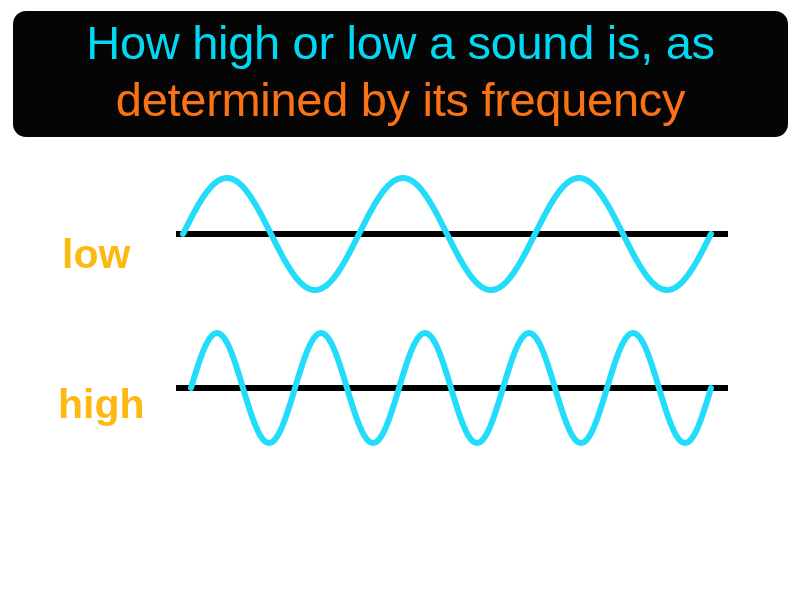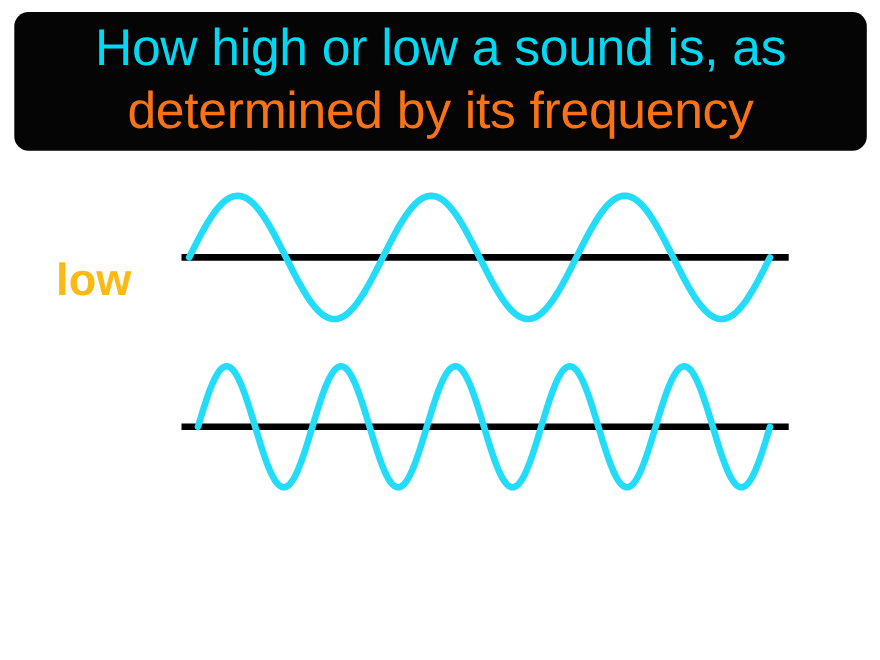--- a/index.html
+++ b/index.html
@@ -45,21 +45,21 @@
     font-weight: 400;
     line-height: 57px;
     letter-spacing: -0.3px;
     white-space: nowrap;
     text-align: center;
   }
 
   
   #wave-diagram {
     position: absolute;
-    left: 0;
+    left: 11px;
     top: 137px;
     width: 728px;
     height: 463px;
   }
 
   .wave-row {
     position: absolute;
     left: 0;
     width: 800px;
   }
@@ -112,20 +112,21 @@
 
     <div class="wave-row" id="wave-row-low">
       <span class="wave-label" id="label-low" style="color: rgb(253, 185, 19);">low</span>
       <svg class="wave-svg" id="svg-low" width="800" height="160">
         <line class="axis-line" id="axis-low" x1="165" y1="77" x2="717" y2="77" style="stroke: rgb(0, 0, 0);"></line>
         <path class="wave-path" id="path-low" d="M172.00 77.00L173.32 74.36L174.64 71.73L175.96 69.11L177.28 66.51L178.60 63.93L179.92 61.38L181.24 58.86L182.56 56.39L183.88 53.96L185.20 51.58L186.52 49.25L187.84 46.99L189.16 44.80L190.48 42.68L191.80 40.63L193.12 38.67L194.44 36.78L195.76 34.99L197.08 33.30L198.40 31.70L199.72 30.19L201.04 28.80L202.36 27.51L203.68 26.33L205.00 25.26L206.32 24.31L207.64 23.48L208.96 22.76L210.28 22.16L211.60 21.69L212.92 21.34L214.24 21.11L215.56 21.01L216.88 21.03L218.20 21.17L219.52 21.44L220.84 21.83L222.16 22.35L223.48 22.98L224.80 23.74L226.12 24.62L227.44 25.61L228.76 26.71L230.08 27.93L231.40 29.25L232.72 30.68L234.04 32.22L235.36 33.85L236.68 35.58L238.00 37.40L239.32 39.31L240.64 41.30L241.96 43.38L243.28 45.52L244.60 47.74L245.92 50.02L247.24 52.36L248.56 54.76L249.88 57.21L251.20 59.70L252.52 62.22L253.84 64.78L255.16 67.37L256.48 69.98L257.80 72.61L259.12 75.24L260.44 77.88L261.76 80.52L263.08 83.15L264.40 85.76L265.72 88.36L267.04 90.93L268.36 93.47L269.68 95.97L271.00 98.43L272.32 100.84L273.64 103.20L274.96 105.51L276.28 107.75L277.60 109.92L278.92 112.01L280.24 114.03L281.56 115.97L282.88 117.82L284.20 119.58L285.52 121.25L286.84 122.82L288.16 124.28L289.48 125.64L290.80 126.90L292.12 128.04L293.44 129.07L294.76 129.98L296.08 130.78L297.40 131.45L298.72 132.01L300.04 132.44L301.36 132.75L302.68 132.94L304.00 133.00L305.32 132.94L306.64 132.75L307.96 132.44L309.28 132.01L310.60 131.45L311.92 130.78L313.24 129.98L314.56 129.07L315.88 128.04L317.20 126.90L318.52 125.64L319.84 124.28L321.16 122.82L322.48 121.25L323.80 119.58L325.12 117.82L326.44 115.97L327.76 114.03L329.08 112.01L330.40 109.92L331.72 107.75L333.04 105.51L334.36 103.20L335.68 100.84L337.00 98.43L338.32 95.97L339.64 93.47L340.96 90.93L342.28 88.36L343.60 85.76L344.92 83.15L346.24 80.52L347.56 77.88L348.88 75.24L350.20 72.61L351.52 69.98L352.84 67.37L354.16 64.78L355.48 62.22L356.80 59.70L358.12 57.21L359.44 54.76L360.76 52.36L362.08 50.02L363.40 47.74L364.72 45.52L366.04 43.38L367.36 41.30L368.68 39.31L370.00 37.40L371.32 35.58L372.64 33.85L373.96 32.22L375.28 30.68L376.60 29.25L377.92 27.93L379.24 26.71L380.56 25.61L381.88 24.62L383.20 23.74L384.52 22.98L385.84 22.35L387.16 21.83L388.48 21.44L389.80 21.17L391.12 21.03L392.44 21.01L393.76 21.11L395.08 21.34L396.40 21.69L397.72 22.16L399.04 22.76L400.36 23.48L401.68 24.31L403.00 25.26L404.32 26.33L405.64 27.51L406.96 28.80L408.28 30.19L409.60 31.70L410.92 33.30L412.24 34.99L413.56 36.78L414.88 38.67L416.20 40.63L417.52 42.68L418.84 44.80L420.16 46.99L421.48 49.25L422.80 51.58L424.12 53.96L425.44 56.39L426.76 58.86L428.08 61.38L429.40 63.93L430.72 66.51L432.04 69.11L433.36 71.73L434.68 74.36L436.00 77.00L437.32 79.64L438.64 82.27L439.96 84.89L441.28 87.49L442.60 90.07L443.92 92.62L445.24 95.14L446.56 97.61L447.88 100.04L449.20 102.42L450.52 104.75L451.84 107.01L453.16 109.20L454.48 111.32L455.80 113.37L457.12 115.33L458.44 117.22L459.76 119.01L461.08 120.70L462.40 122.30L463.72 123.81L465.04 125.20L466.36 126.49L467.68 127.67L469.00 128.74L470.32 129.69L471.64 130.52L472.96 131.24L474.28 131.84L475.60 132.31L476.92 132.66L478.24 132.89L479.56 132.99L480.88 132.97L482.20 132.83L483.52 132.56L484.84 132.17L486.16 131.65L487.48 131.02L488.80 130.26L490.12 129.38L491.44 128.39L492.76 127.29L494.08 126.07L495.40 124.75L496.72 123.32L498.04 121.78L499.36 120.15L500.68 118.42L502.00 116.60L503.32 114.69L504.64 112.70L505.96 110.62L507.28 108.48L508.60 106.26L509.92 103.98L511.24 101.64L512.56 99.24L513.88 96.79L515.20 94.30L516.52 91.78L517.84 89.22L519.16 86.63L520.48 84.02L521.80 81.39L523.12 78.76L524.44 76.12L525.76 73.48L527.08 70.85L528.40 68.24L529.72 65.64L531.04 63.07L532.36 60.53L533.68 58.03L535.00 55.57L536.32 53.16L537.64 50.80L538.96 48.49L540.28 46.25L541.60 44.08L542.92 41.99L544.24 39.97L545.56 38.03L546.88 36.18L548.20 34.42L549.52 32.75L550.84 31.18L552.16 29.72L553.48 28.36L554.80 27.10L556.12 25.96L557.44 24.93L558.76 24.02L560.08 23.22L561.40 22.55L562.72 21.99L564.04 21.56L565.36 21.25L566.68 21.06L568.00 21.00L569.32 21.06L570.64 21.25L571.96 21.56L573.28 21.99L574.60 22.55L575.92 23.22L577.24 24.02L578.56 24.93L579.88 25.96L581.20 27.10L582.52 28.36L583.84 29.72L585.16 31.18L586.48 32.75L587.80 34.42L589.12 36.18L590.44 38.03L591.76 39.97L593.08 41.99L594.40 44.08L595.72 46.25L597.04 48.49L598.36 50.80L599.68 53.16L601.00 55.57L602.32 58.03L603.64 60.53L604.96 63.07L606.28 65.64L607.60 68.24L608.92 70.85L610.24 73.48L611.56 76.12L612.88 78.76L614.20 81.39L615.52 84.02L616.84 86.63L618.16 89.22L619.48 91.78L620.80 94.30L622.12 96.79L623.44 99.24L624.76 101.64L626.08 103.98L627.40 106.26L628.72 108.48L630.04 110.62L631.36 112.70L632.68 114.69L634.00 116.60L635.32 118.42L636.64 120.15L637.96 121.78L639.28 123.32L640.60 124.75L641.92 126.07L643.24 127.29L644.56 128.39L645.88 129.38L647.20 130.26L648.52 131.02L649.84 131.65L651.16 132.17L652.48 132.56L653.80 132.83L655.12 132.97L656.44 132.99L657.76 132.89L659.08 132.66L660.40 132.31L661.72 131.84L663.04 131.24L664.36 130.52L665.68 129.69L667.00 128.74L668.32 127.67L669.64 126.49L670.96 125.20L672.28 123.81L673.60 122.30L674.92 120.70L676.24 119.01L677.56 117.22L678.88 115.33L680.20 113.37L681.52 111.32L682.84 109.20L684.16 107.01L685.48 104.75L686.80 102.42L688.12 100.04L689.44 97.61L690.76 95.14L692.08 92.62L693.40 90.07L694.72 87.49L696.04 84.89L697.36 82.27L698.68 79.64L700.00 77.00" style="stroke: rgb(34, 220, 250);"></path>
       </svg>
     </div>
 
     <div class="wave-row" id="wave-row-high">
+      <span class="wave-label" id="label-high" style="color: rgb(253, 185, 19);">high</span>
       <svg class="wave-svg" id="svg-high" width="800" height="175">
         <line class="axis-line" id="axis-high" x1="165" y1="76" x2="717" y2="76" style="stroke: rgb(0, 0, 0);"></line>
         <path class="wave-path" id="path-high" d="M180.00 76.00L181.30 71.68L182.60 67.40L183.90 63.16L185.20 59.00L186.50 54.95L187.80 51.03L189.10 47.26L190.40 43.67L191.70 40.28L193.00 37.11L194.30 34.18L195.60 31.50L196.90 29.10L198.20 26.99L199.50 25.19L200.80 23.69L202.10 22.52L203.40 21.68L204.70 21.17L206.00 21.00L207.30 21.17L208.60 21.68L209.90 22.52L211.20 23.69L212.50 25.19L213.80 26.99L215.10 29.10L216.40 31.50L217.70 34.18L219.00 37.11L220.30 40.28L221.60 43.67L222.90 47.26L224.20 51.03L225.50 54.95L226.80 59.00L228.10 63.16L229.40 67.40L230.70 71.68L232.00 76.00L233.30 80.32L234.60 84.60L235.90 88.84L237.20 93.00L238.50 97.05L239.80 100.97L241.10 104.74L242.40 108.33L243.70 111.72L245.00 114.89L246.30 117.82L247.60 120.50L248.90 122.90L250.20 125.01L251.50 126.81L252.80 128.31L254.10 129.48L255.40 130.32L256.70 130.83L258.00 131.00L259.30 130.83L260.60 130.32L261.90 129.48L263.20 128.31L264.50 126.81L265.80 125.01L267.10 122.90L268.40 120.50L269.70 117.82L271.00 114.89L272.30 111.72L273.60 108.33L274.90 104.74L276.20 100.97L277.50 97.05L278.80 93.00L280.10 88.84L281.40 84.60L282.70 80.32L284.00 76.00L285.30 71.68L286.60 67.40L287.90 63.16L289.20 59.00L290.50 54.95L291.80 51.03L293.10 47.26L294.40 43.67L295.70 40.28L297.00 37.11L298.30 34.18L299.60 31.50L300.90 29.10L302.20 26.99L303.50 25.19L304.80 23.69L306.10 22.52L307.40 21.68L308.70 21.17L310.00 21.00L311.30 21.17L312.60 21.68L313.90 22.52L315.20 23.69L316.50 25.19L317.80 26.99L319.10 29.10L320.40 31.50L321.70 34.18L323.00 37.11L324.30 40.28L325.60 43.67L326.90 47.26L328.20 51.03L329.50 54.95L330.80 59.00L332.10 63.16L333.40 67.40L334.70 71.68L336.00 76.00L337.30 80.32L338.60 84.60L339.90 88.84L341.20 93.00L342.50 97.05L343.80 100.97L345.10 104.74L346.40 108.33L347.70 111.72L349.00 114.89L350.30 117.82L351.60 120.50L352.90 122.90L354.20 125.01L355.50 126.81L356.80 128.31L358.10 129.48L359.40 130.32L360.70 130.83L362.00 131.00L363.30 130.83L364.60 130.32L365.90 129.48L367.20 128.31L368.50 126.81L369.80 125.01L371.10 122.90L372.40 120.50L373.70 117.82L375.00 114.89L376.30 111.72L377.60 108.33L378.90 104.74L380.20 100.97L381.50 97.05L382.80 93.00L384.10 88.84L385.40 84.60L386.70 80.32L388.00 76.00L389.30 71.68L390.60 67.40L391.90 63.16L393.20 59.00L394.50 54.95L395.80 51.03L397.10 47.26L398.40 43.67L399.70 40.28L401.00 37.11L402.30 34.18L403.60 31.50L404.90 29.10L406.20 26.99L407.50 25.19L408.80 23.69L410.10 22.52L411.40 21.68L412.70 21.17L414.00 21.00L415.30 21.17L416.60 21.68L417.90 22.52L419.20 23.69L420.50 25.19L421.80 26.99L423.10 29.10L424.40 31.50L425.70 34.18L427.00 37.11L428.30 40.28L429.60 43.67L430.90 47.26L432.20 51.03L433.50 54.95L434.80 59.00L436.10 63.16L437.40 67.40L438.70 71.68L440.00 76.00L441.30 80.32L442.60 84.60L443.90 88.84L445.20 93.00L446.50 97.05L447.80 100.97L449.10 104.74L450.40 108.33L451.70 111.72L453.00 114.89L454.30 117.82L455.60 120.50L456.90 122.90L458.20 125.01L459.50 126.81L460.80 128.31L462.10 129.48L463.40 130.32L464.70 130.83L466.00 131.00L467.30 130.83L468.60 130.32L469.90 129.48L471.20 128.31L472.50 126.81L473.80 125.01L475.10 122.90L476.40 120.50L477.70 117.82L479.00 114.89L480.30 111.72L481.60 108.33L482.90 104.74L484.20 100.97L485.50 97.05L486.80 93.00L488.10 88.84L489.40 84.60L490.70 80.32L492.00 76.00L493.30 71.68L494.60 67.40L495.90 63.16L497.20 59.00L498.50 54.95L499.80 51.03L501.10 47.26L502.40 43.67L503.70 40.28L505.00 37.11L506.30 34.18L507.60 31.50L508.90 29.10L510.20 26.99L511.50 25.19L512.80 23.69L514.10 22.52L515.40 21.68L516.70 21.17L518.00 21.00L519.30 21.17L520.60 21.68L521.90 22.52L523.20 23.69L524.50 25.19L525.80 26.99L527.10 29.10L528.40 31.50L529.70 34.18L531.00 37.11L532.30 40.28L533.60 43.67L534.90 47.26L536.20 51.03L537.50 54.95L538.80 59.00L540.10 63.16L541.40 67.40L542.70 71.68L544.00 76.00L545.30 80.32L546.60 84.60L547.90 88.84L549.20 93.00L550.50 97.05L551.80 100.97L553.10 104.74L554.40 108.33L555.70 111.72L557.00 114.89L558.30 117.82L559.60 120.50L560.90 122.90L562.20 125.01L563.50 126.81L564.80 128.31L566.10 129.48L567.40 130.32L568.70 130.83L570.00 131.00L571.30 130.83L572.60 130.32L573.90 129.48L575.20 128.31L576.50 126.81L577.80 125.01L579.10 122.90L580.40 120.50L581.70 117.82L583.00 114.89L584.30 111.72L585.60 108.33L586.90 104.74L588.20 100.97L589.50 97.05L590.80 93.00L592.10 88.84L593.40 84.60L594.70 80.32L596.00 76.00L597.30 71.68L598.60 67.40L599.90 63.16L601.20 59.00L602.50 54.95L603.80 51.03L605.10 47.26L606.40 43.67L607.70 40.28L609.00 37.11L610.30 34.18L611.60 31.50L612.90 29.10L614.20 26.99L615.50 25.19L616.80 23.69L618.10 22.52L619.40 21.68L620.70 21.17L622.00 21.00L623.30 21.17L624.60 21.68L625.90 22.52L627.20 23.69L628.50 25.19L629.80 26.99L631.10 29.10L632.40 31.50L633.70 34.18L635.00 37.11L636.30 40.28L637.60 43.67L638.90 47.26L640.20 51.03L641.50 54.95L642.80 59.00L644.10 63.16L645.40 67.40L646.70 71.68L648.00 76.00L649.30 80.32L650.60 84.60L651.90 88.84L653.20 93.00L654.50 97.05L655.80 100.97L657.10 104.74L658.40 108.33L659.70 111.72L661.00 114.89L662.30 117.82L663.60 120.50L664.90 122.90L666.20 125.01L667.50 126.81L668.80 128.31L670.10 129.48L671.40 130.32L672.70 130.83L674.00 131.00L675.30 130.83L676.60 130.32L677.90 129.48L679.20 128.31L680.50 126.81L681.80 125.01L683.10 122.90L684.40 120.50L685.70 117.82L687.00 114.89L688.30 111.72L689.60 108.33L690.90 104.74L692.20 100.97L693.50 97.05L694.80 93.00L696.10 88.84L697.40 84.60L698.70 80.32L700.00 76.00" style="stroke: rgb(34, 220, 250);"></path>
       </svg>
     </div>
 
   </div>
 </div>
 
 </body></html>

